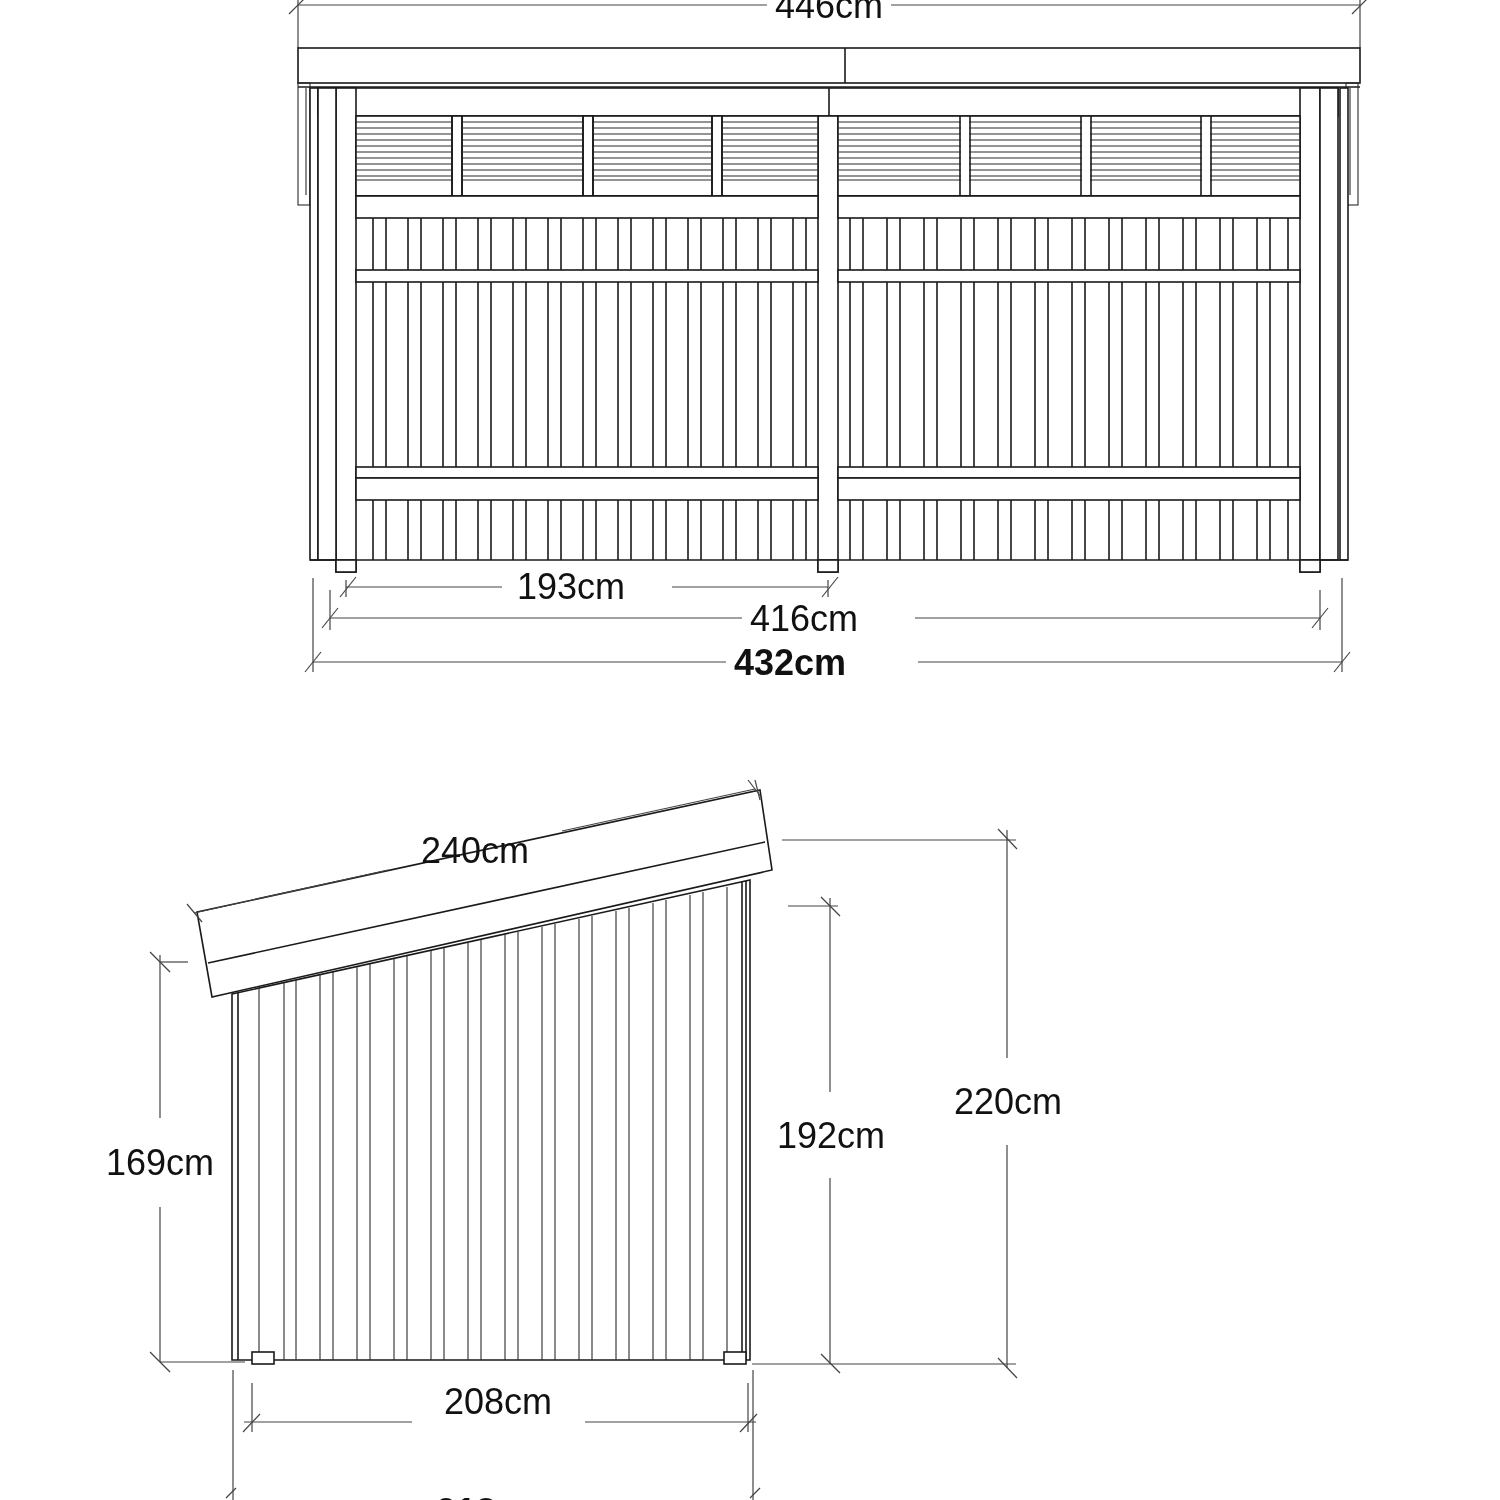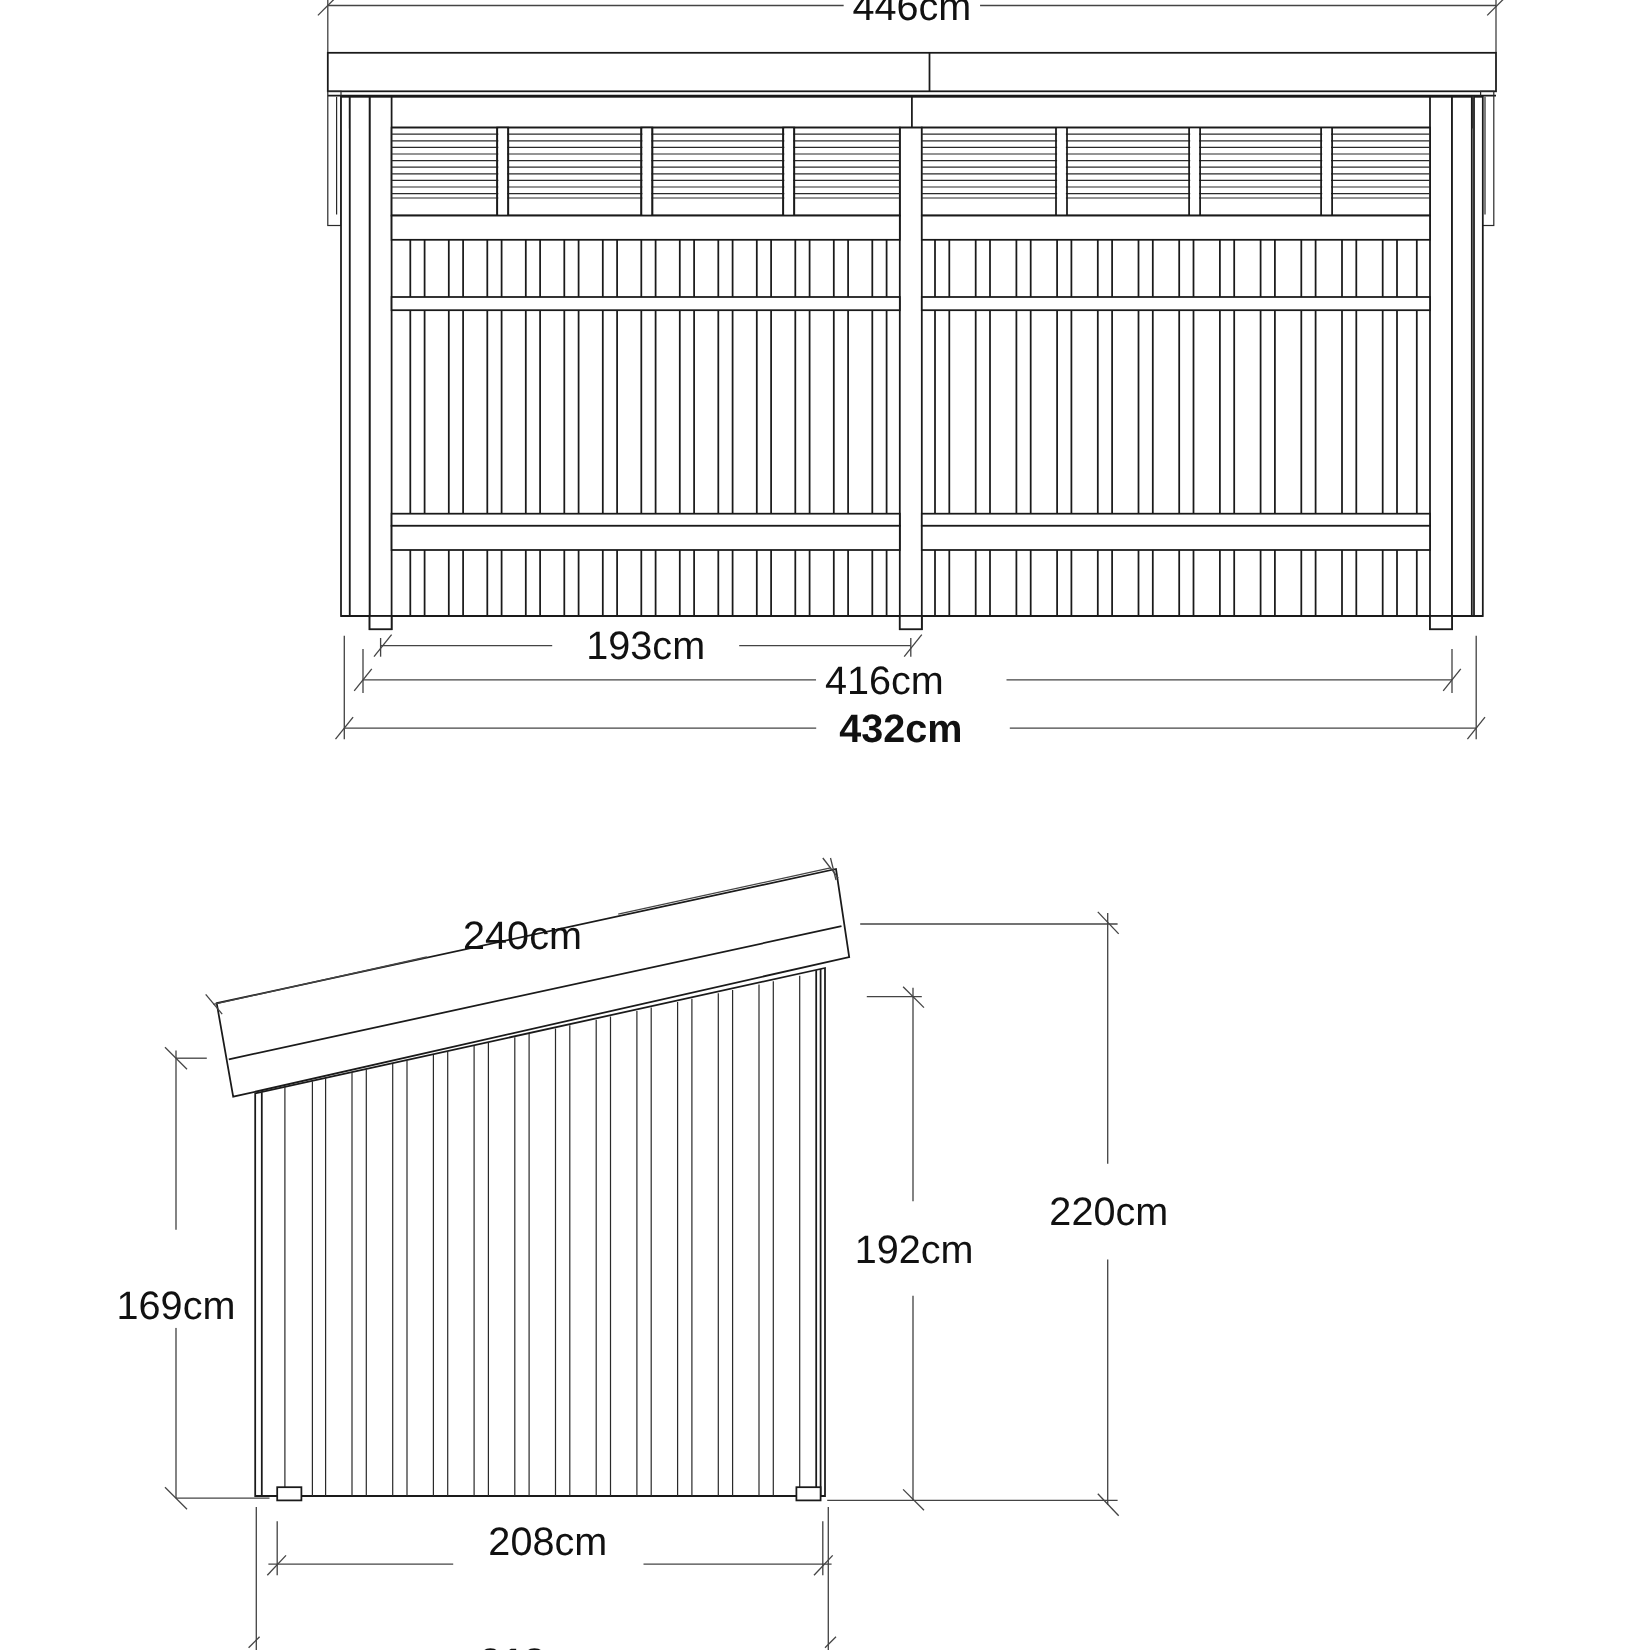--- a/index.html
+++ b/index.html
@@ -274,22 +274,22 @@
     <line class="dim" x1="740" y1="1432" x2="757" y2="1414"></line>
 
     <line class="dim" x1="233" y1="1370" x2="233" y2="1500"></line>
     <line class="dim" x1="753" y1="1370" x2="753" y2="1500"></line>
     <line class="dim" x1="226" y1="1498" x2="236" y2="1488"></line>
     <line class="dim" x1="750" y1="1498" x2="760" y2="1488"></line>
   </g>
 </svg>
 
 <div class="lbl" style="left:829px; top:6px;">446cm</div>
-<div class="lbl" style="left:587px; top:587px;">193cm</div>
+<div class="lbl" style="left:571px; top:587px;">193cm</div>
 <div class="lbl" style="left:804px; top:619px;">416cm</div>
-<div class="lbl bold" style="left:819px; top:663px;">432cm</div>
+<div class="lbl bold" style="left:790px; top:663px;">432cm</div>
 
 <div class="lbl" style="left:475px; top:851px; background:transparent;text-align:right;">240cm</div>
-<div class="lbl" style="left:160px; top:1163px;margin-top:24px;">169cm</div>
+<div class="lbl" style="left:160px; top:1163px;">169cm</div>
 <div class="lbl" style="left:831px; top:1136px;">192cm</div>
 <div class="lbl" style="left:1008px; top:1102px;text-align:center;">220cm</div>
 <div class="lbl" style="left:498px; top:1402px;">208cm</div>
 <div class="lbl bold" style="left:492px; top:1512px;">218cm</div>
 
 </body></html>

